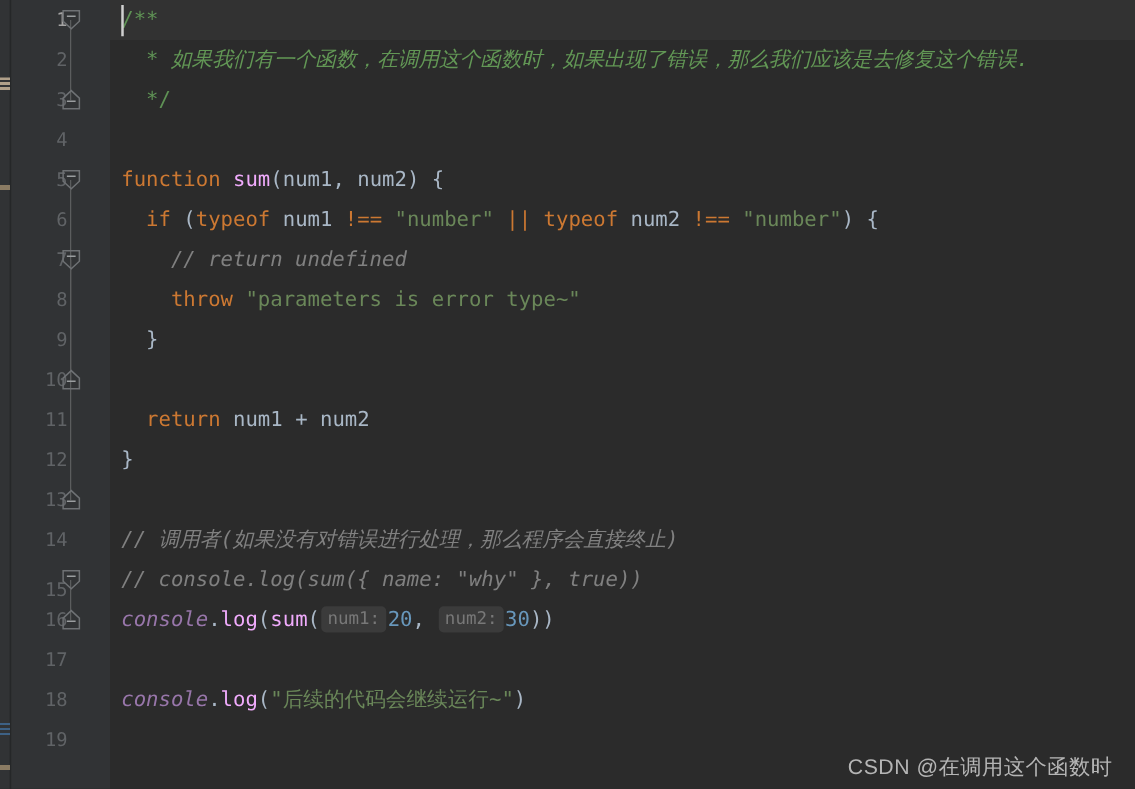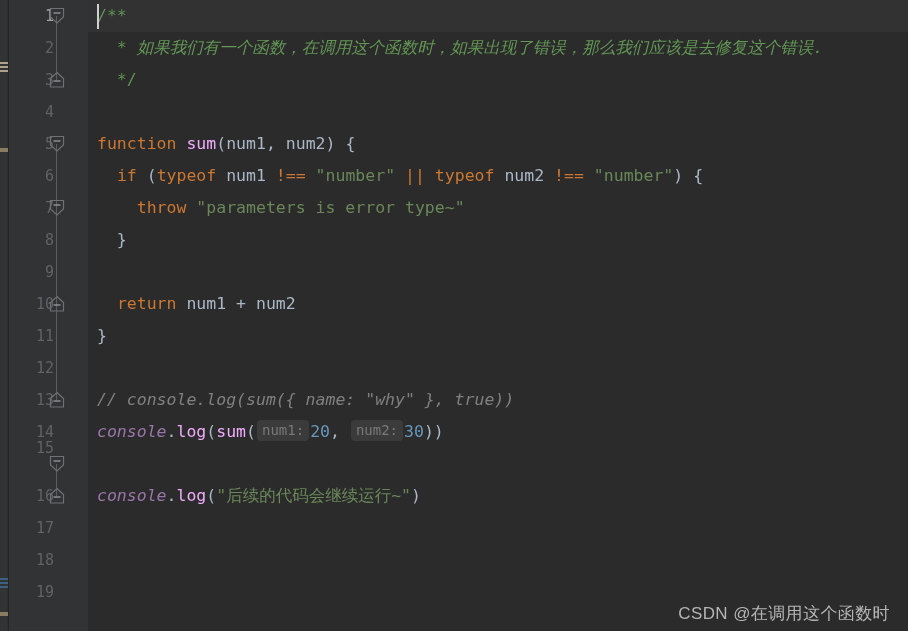--- a/index.html
+++ b/index.html
@@ -175,21 +175,21 @@
         <div class="ln" style="top: 128px;">5</div>
         <div class="ln" style="top: 160px;">6</div>
         <div class="ln" style="top: 192px;">7</div>
         <div class="ln" style="top: 224px;">8</div>
         <div class="ln" style="top: 256px;">9</div>
         <div class="ln" style="top: 288px;">10</div>
         <div class="ln" style="top: 320px; text-align: right;">11</div>
         <div class="ln" style="top: 352px;">12</div>
         <div class="ln" style="top: 384px;">13</div>
         <div class="ln" style="top: 416px;">14</div>
-        <div class="ln" style="top: 432px;">15</div>
+        <div class="ln" style="top: 456px;">15</div>
         <div class="ln" style="top: 480px;">16</div>
         <div class="ln" style="top: 512px;">17</div>
         <div class="ln" style="top: 544px;">18</div>
         <div class="ln" style="top: 576px;">19</div>
       </div>
     <div id="fold-column">
         <div class="fold-line" style="top: 16px; height: 64px;"></div>
         <div class="fold-line" style="top: 144px; height: 256px;"></div>
         <div class="fold-line" style="top: 208px; height: 96px;"></div>
         <div class="fold-line" style="top: 464px; height: 32px;"></div>
@@ -245,26 +245,28 @@
   </div>
 
   <div class="code-area">
     <div id="code-lines">
         <div class="line active-line"><div class="caret"></div><span class="t-doc-p">/**</span></div>
         <div class="line"><span class="t-doc-p">  * </span><span class="t-doc">如果我们有一个函数，在调用这个函数时，如果出现了错误，那么我们应该是去修复这个错误.</span></div>
         <div class="line"><span class="t-doc-p">  */</span></div>
         <div class="line">&nbsp;</div>
         <div class="line"><span class="t-kw">function</span><span class="t-plain"> </span><span class="t-fn">sum</span><span class="t-plain">(</span><span class="t-param">num1</span><span class="t-plain">, </span><span class="t-param">num2</span><span class="t-plain">) {</span></div>
         <div class="line"><span class="t-plain">  </span><span class="t-kw">if</span><span class="t-plain"> (</span><span class="t-kw">typeof</span><span class="t-plain"> </span><span class="t-param">num1</span><span class="t-plain"> </span><span class="t-kw">!==</span><span class="t-plain"> </span><span class="t-str">"number"</span><span class="t-plain"> </span><span class="t-kw">||</span><span class="t-plain"> </span><span class="t-kw">typeof</span><span class="t-plain"> </span><span class="t-param">num2</span><span class="t-plain"> </span><span class="t-kw">!==</span><span class="t-plain"> </span><span class="t-str">"number"</span><span class="t-plain">) {</span></div>
+        <div class="line"><span class="t-comment">    // return undefined</span></div>
         <div class="line"><span class="t-plain">    </span><span class="t-kw">throw</span><span class="t-plain"> </span><span class="t-str">"parameters is error type~"</span></div>
         <div class="line"><span class="t-plain">  }</span></div>
         <div class="line">&nbsp;</div>
         <div class="line"><span class="t-plain">  </span><span class="t-kw">return</span><span class="t-plain"> </span><span class="t-param">num1</span><span class="t-plain"> + </span><span class="t-param">num2</span></div>
         <div class="line"><span class="t-plain">}</span></div>
         <div class="line">&nbsp;</div>
+        <div class="line"><span class="t-comment">// 调用者(如果没有对错误进行处理，那么程序会直接终止)</span></div>
         <div class="line"><span class="t-comment">// console.log(sum({ name: "why" }, true))</span></div>
         <div class="line"><span class="t-var">console</span><span class="t-plain">.</span><span class="t-fn">log</span><span class="t-plain">(</span><span class="t-fn">sum</span><span class="t-plain">(</span><span class="hint">num1:</span><span class="t-num">20</span><span class="t-plain">, </span><span class="hint">num2:</span><span class="t-num">30</span><span class="t-plain">))</span></div>
         <div class="line">&nbsp;</div>
         <div class="line"><span class="t-var">console</span><span class="t-plain">.</span><span class="t-fn">log</span><span class="t-plain">(</span><span class="t-str">"后续的代码会继续运行~"</span><span class="t-plain">)</span></div>
       </div>
     <div class="watermark">CSDN @在调用这个函数时</div>
   </div>
 
 </div>
 

